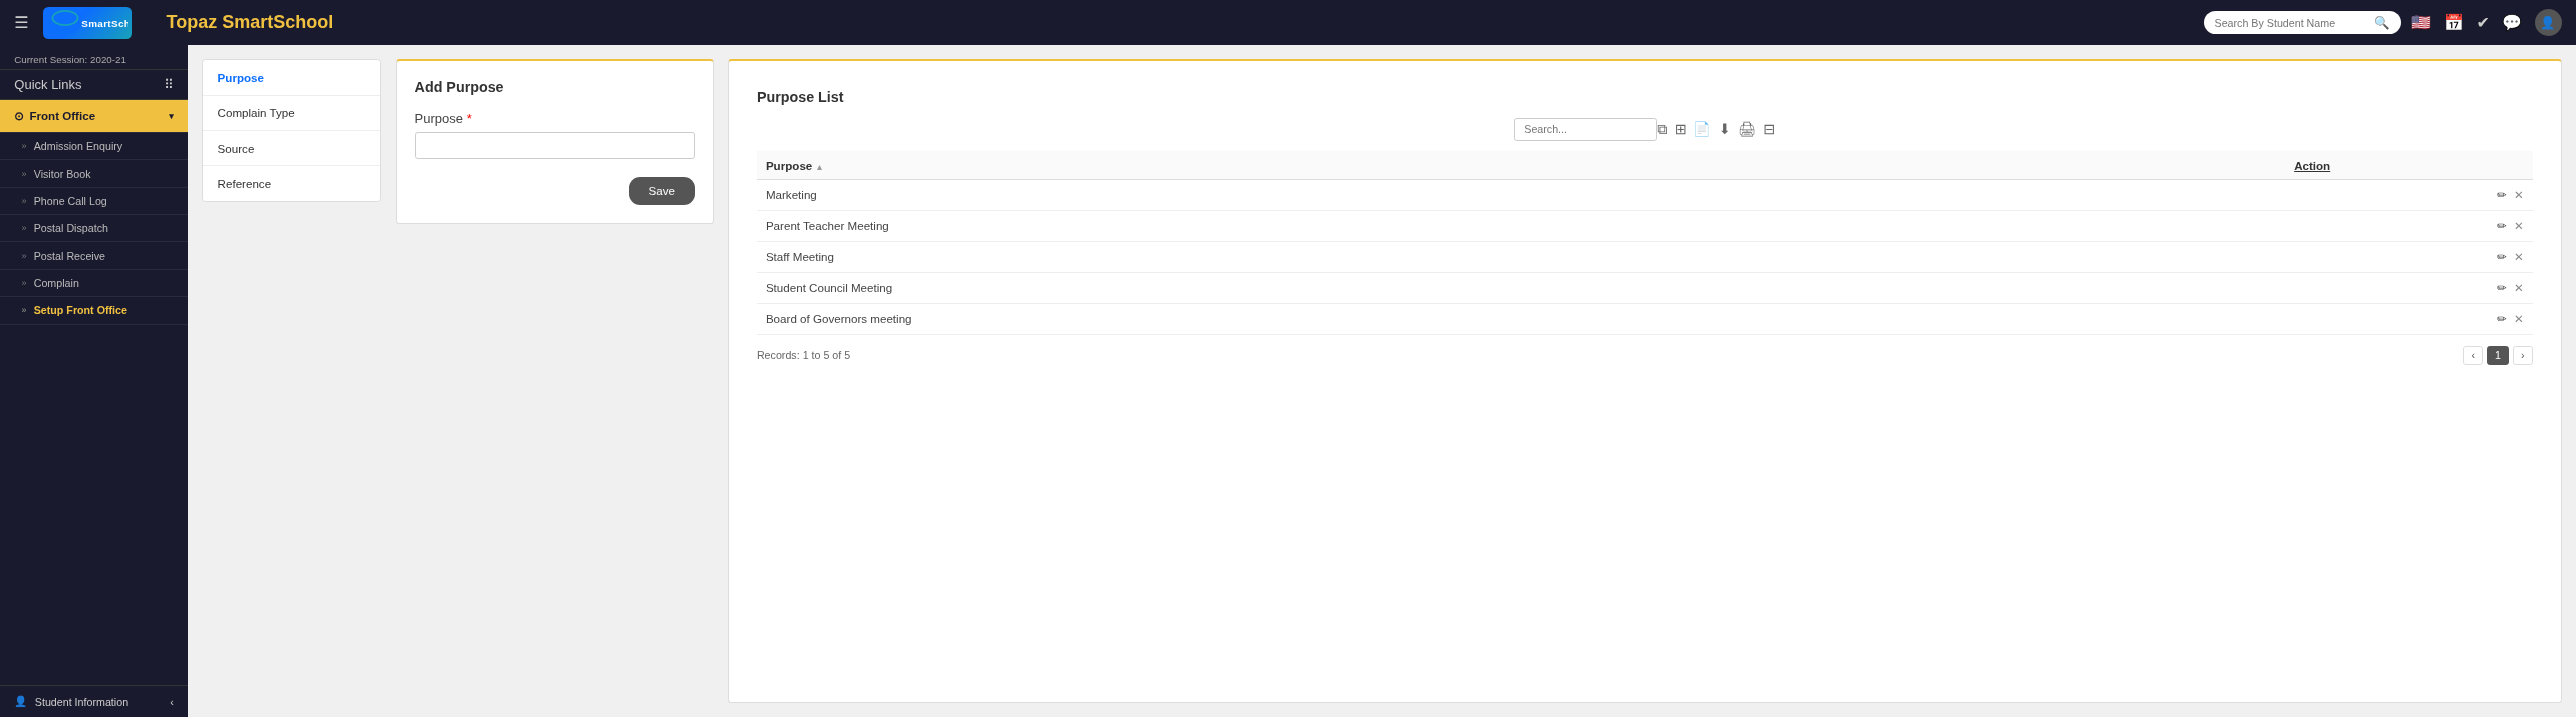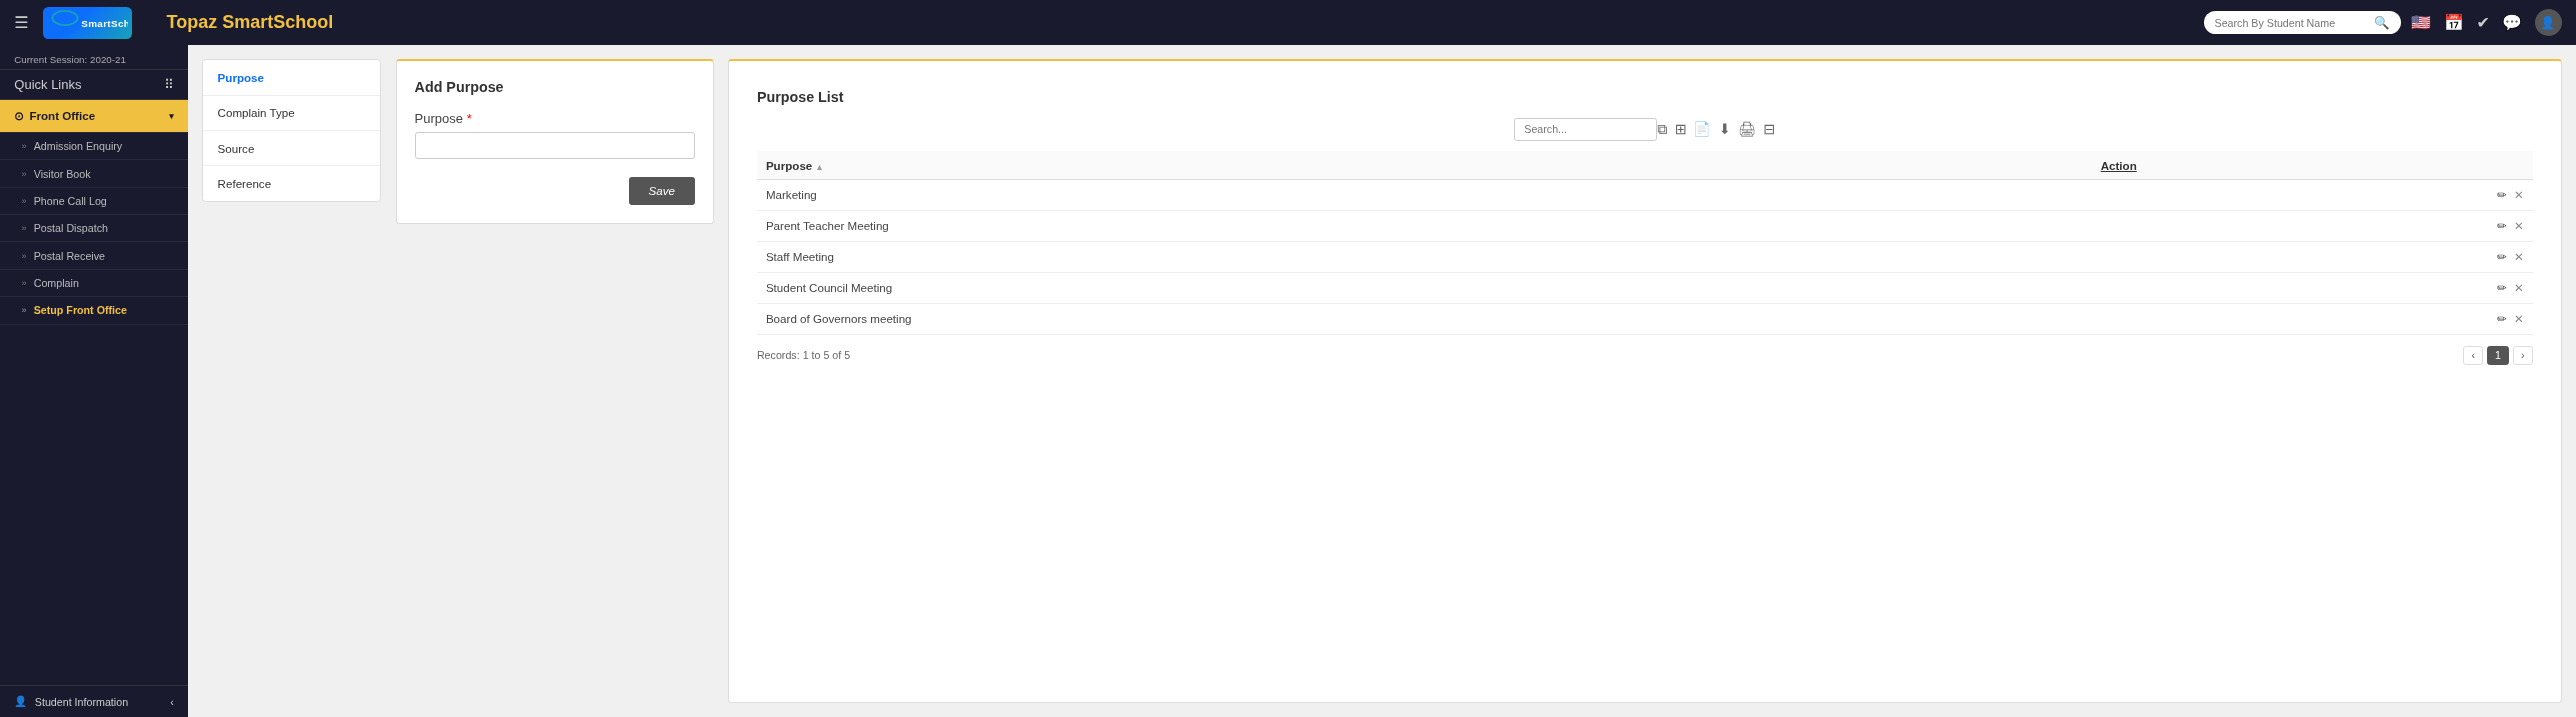--- a/index.html
+++ b/index.html
@@ -154,23 +154,22 @@
     .form-group label { display: block; font-size: 13px; color: #444; margin-bottom: 5.4px; }
     .required { color: red; }
     .form-group input, .form-group textarea {
       width: 100%; border: 0.9px solid #ccc; border-radius: 2.7px;
       padding: 6.3px 9px; font-size: 11.6px; outline: none;
     }
     .form-group textarea { height: 81px; resize: vertical; }
     .form-actions { text-align: right; margin-top: 18px; }
     .btn-save {
       background: #555; color: white; border: none;
-      padding: 7.2px 19.7px; border-radius: 3px; font-size: 11.6px;
+      padding: 7.2px 19.7px; border-radius: 11px; font-size: 11.6px;
       cursor: pointer;
-      font-style: italic;
     }
 
     
     .list-panel {
       flex: 1;
       background: white;
       border: 0.9px solid #ddd;
       border-top: 2.7px solid #f0c040;
       border-radius: 3.6px;
       padding: 28px;
@@ -337,21 +336,21 @@
         </div>
       </div>
 
       <table class="list-table">
         <thead>
           <tr>
             <th>
               <span>Purpose</span>
               <span class="sort-icon">▴</span>
             </th>
-            <th style="text-align:left;text-decoration:underline;">Action</th>
+            <th style="text-align:center;text-decoration:underline;">Action</th>
           </tr>
         </thead>
         <tbody id="list-tbody">
         <tr>
     <td>Marketing</td>
     <td>
       <div class="action-icons">
         <span class="action-icon edit">✏</span>
         <span class="action-icon delete">✕</span>
       </div>

